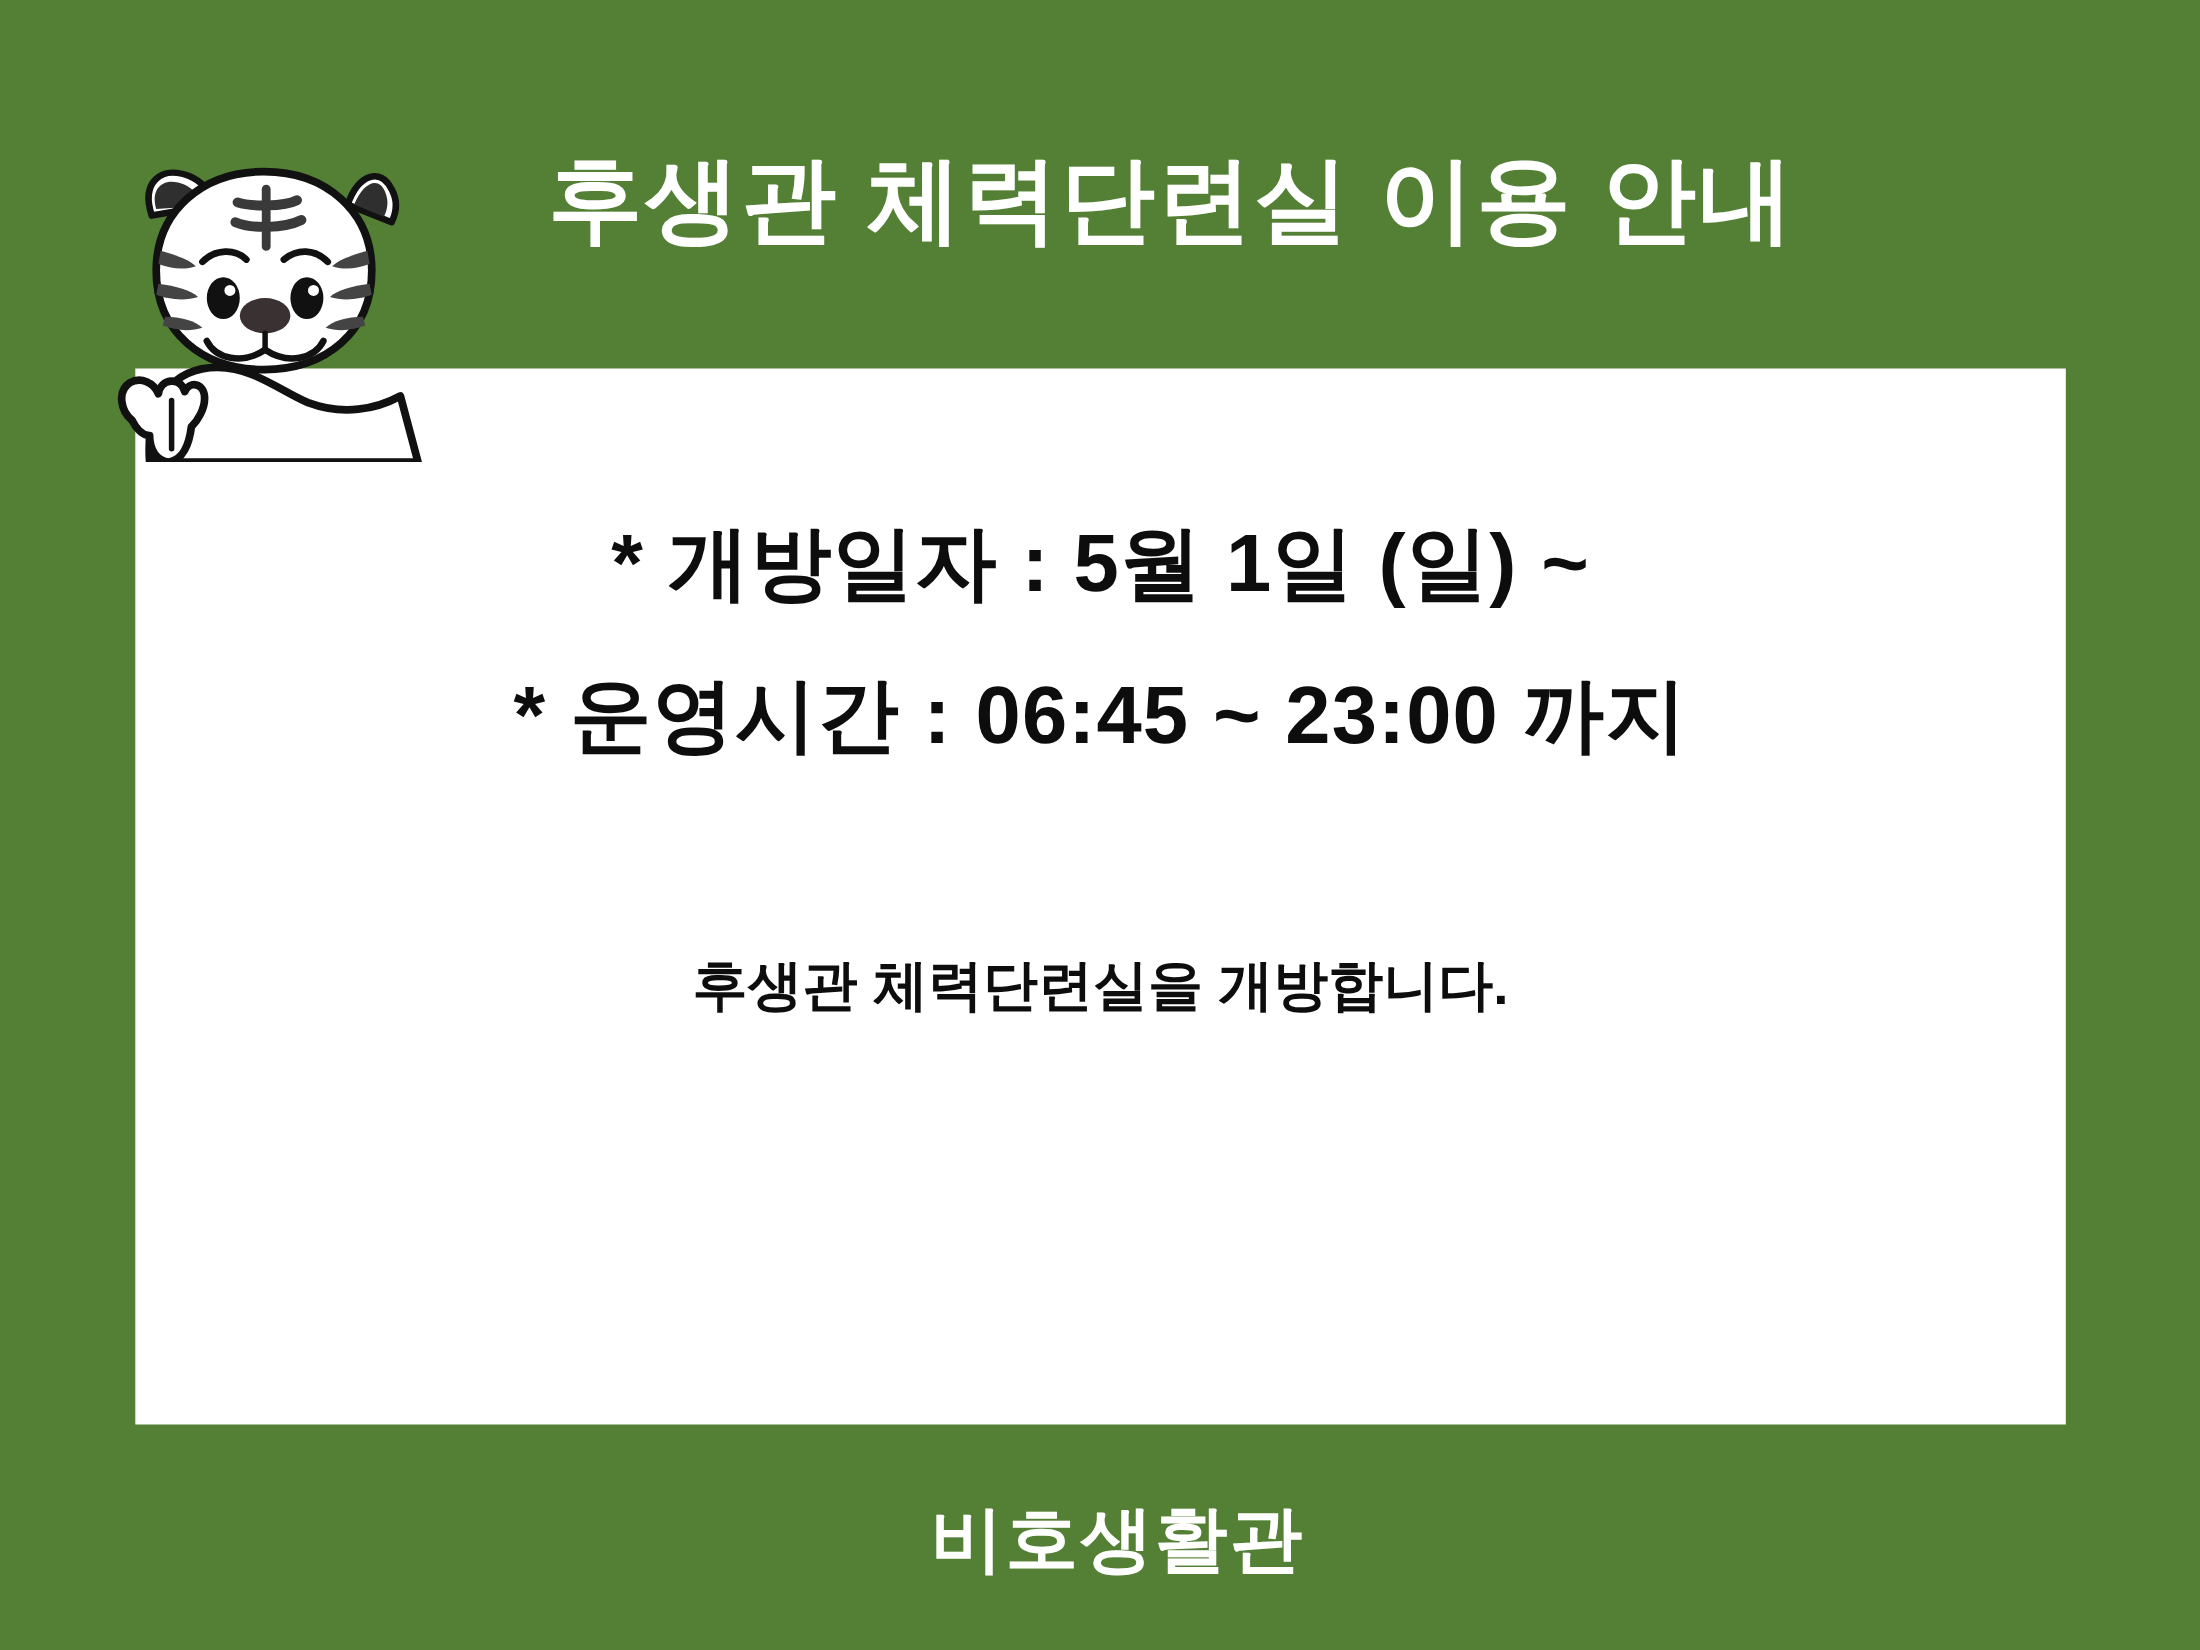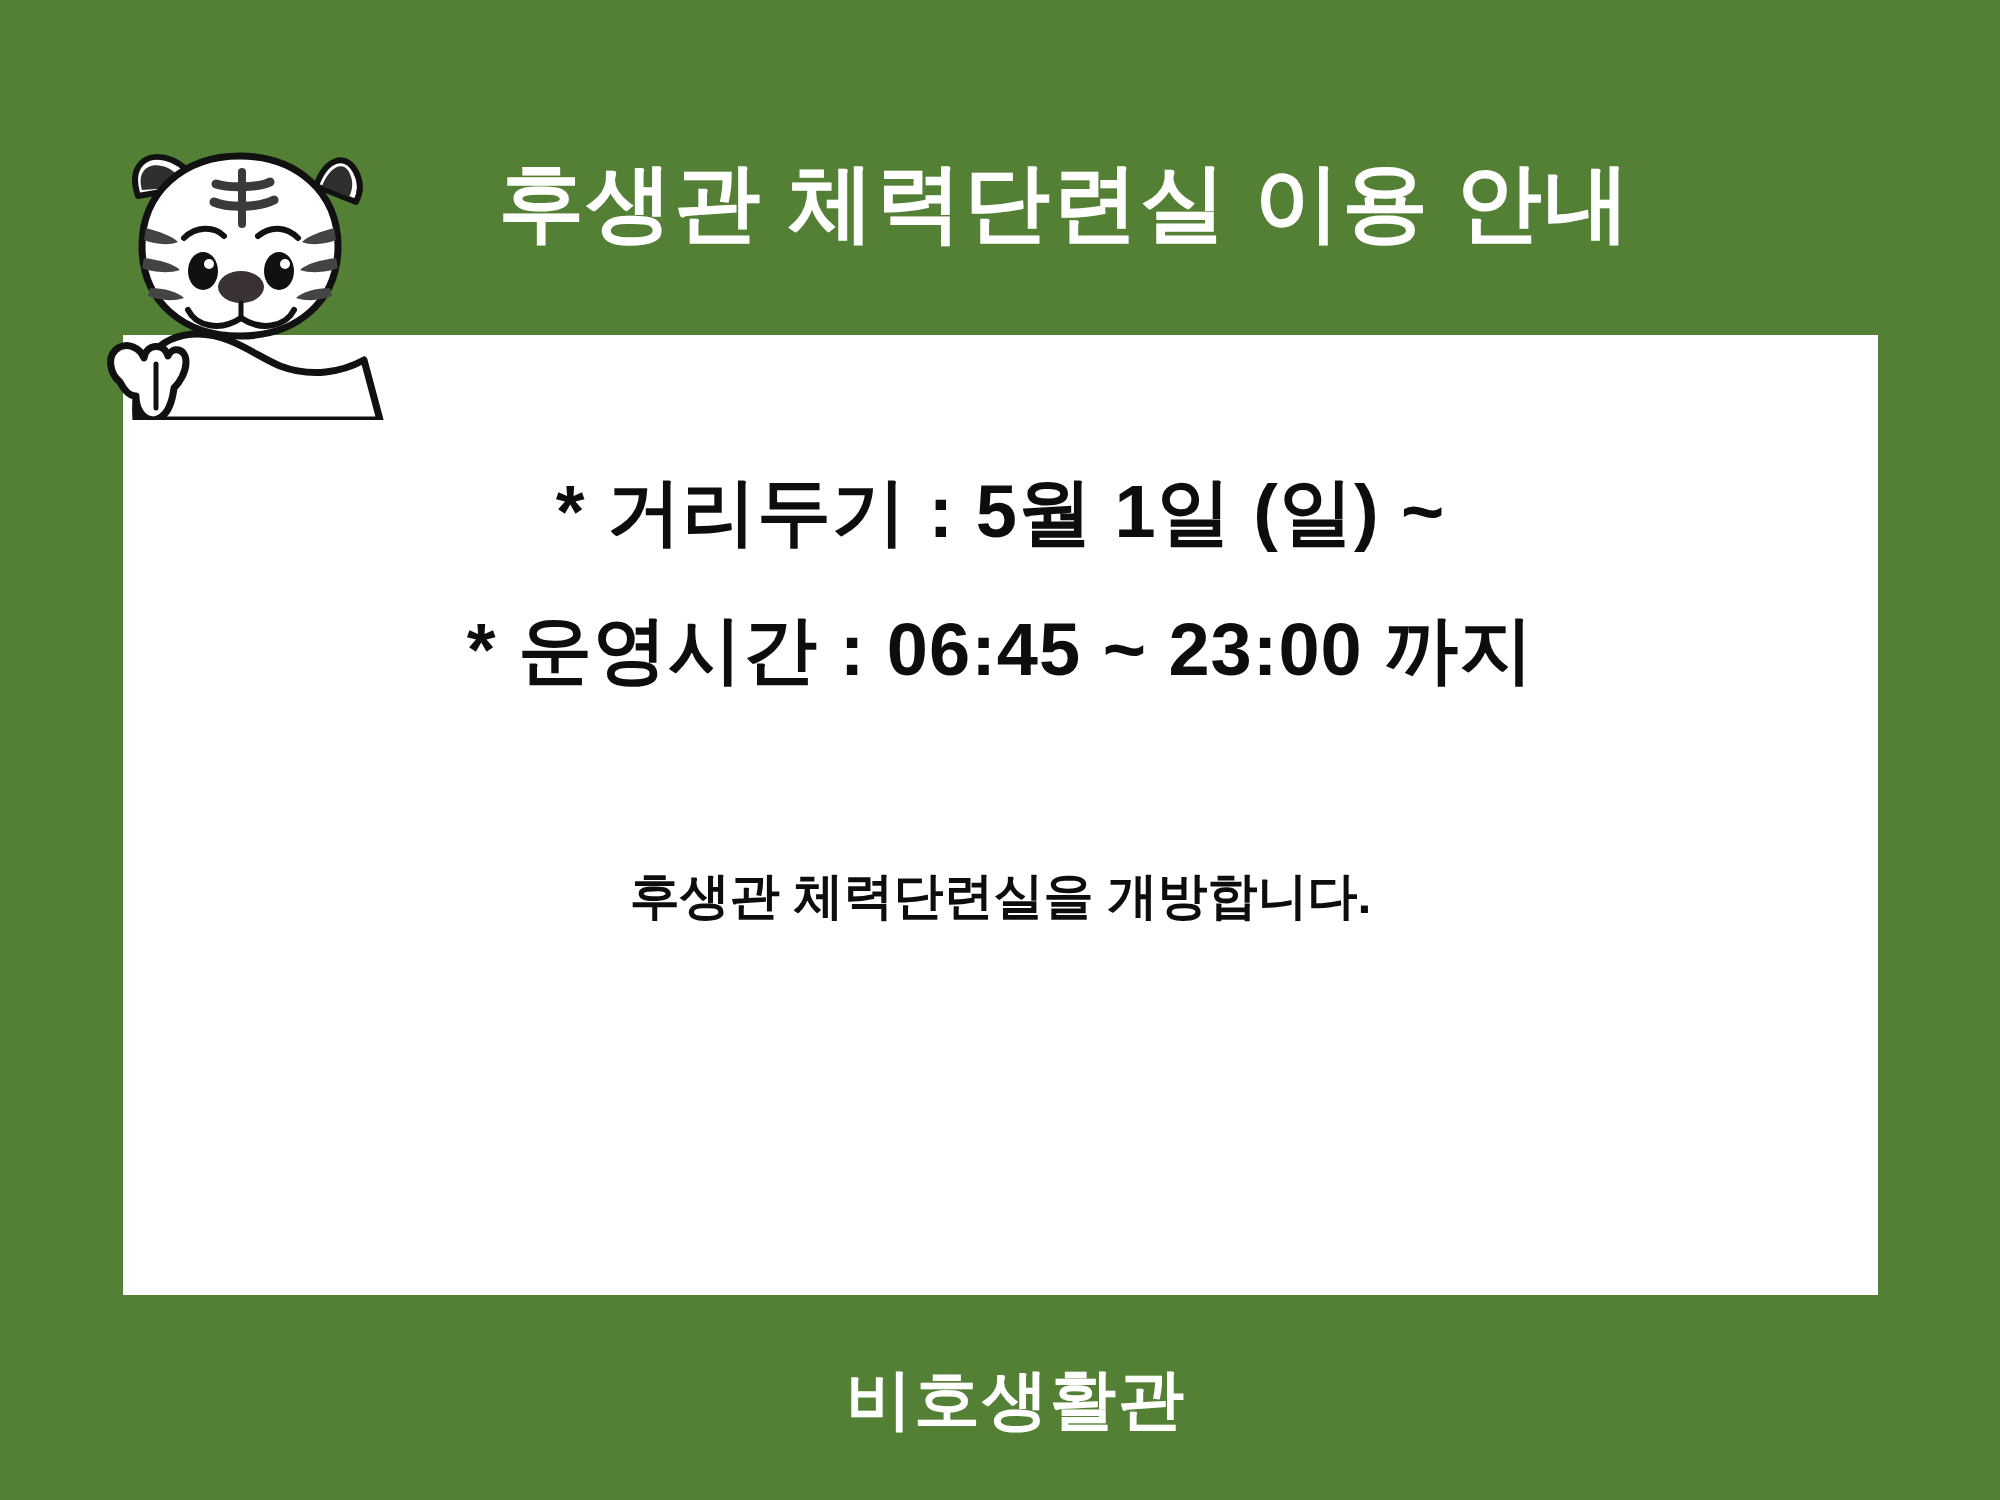--- a/index.html
+++ b/index.html
@@ -19,21 +19,21 @@
     height: 1500px;
     background: #538034;
     box-sizing: border-box;
     overflow: hidden;
   }
 
   
   #title {
     position: absolute;
     left: 0;
-    top: 157px;
+    top: 137px;
     width: 2000px;
     text-align: center;
     color: #ffffff;
     font-size: 86px;
     font-weight: 700;
     letter-spacing: 2px;
     line-height: 1.05;
     white-space: nowrap;
     padding-left: 130px;
     box-sizing: border-box;
@@ -160,21 +160,21 @@
                C66 224 84 222 88 236 C92 226 106 228 106 242
                C106 252 100 262 94 268 C92 284 86 298 74 300
                C62 300 56 288 56 276 C50 276 44 270 40 262 Z" fill="#ffffff" stroke="#111111" stroke-width="7" stroke-linejoin="round"></path>
       <path d="M76 244 L76 288" stroke="#111111" stroke-width="5" stroke-linecap="round" fill="none"></path>
     </svg>
   </div>
 
   <div id="card">
     <div class="card-inner">
 
-      <div id="line-open" class="big-line">* 거리두기 : 5월 1일 (일) ~</div>
+      <div id="line-open" class="big-line">* 개방일자 : 5월 1일 (일) ~</div>
 
       <div id="line-hours" class="big-line">* 운영시간 : 06:45 ~ 23:00 까지</div>
 
 
       <div id="para-2" class="mid-line">후생관 체력단련실을 개방합니다.</div>
 
 
 
     </div>
   </div>

